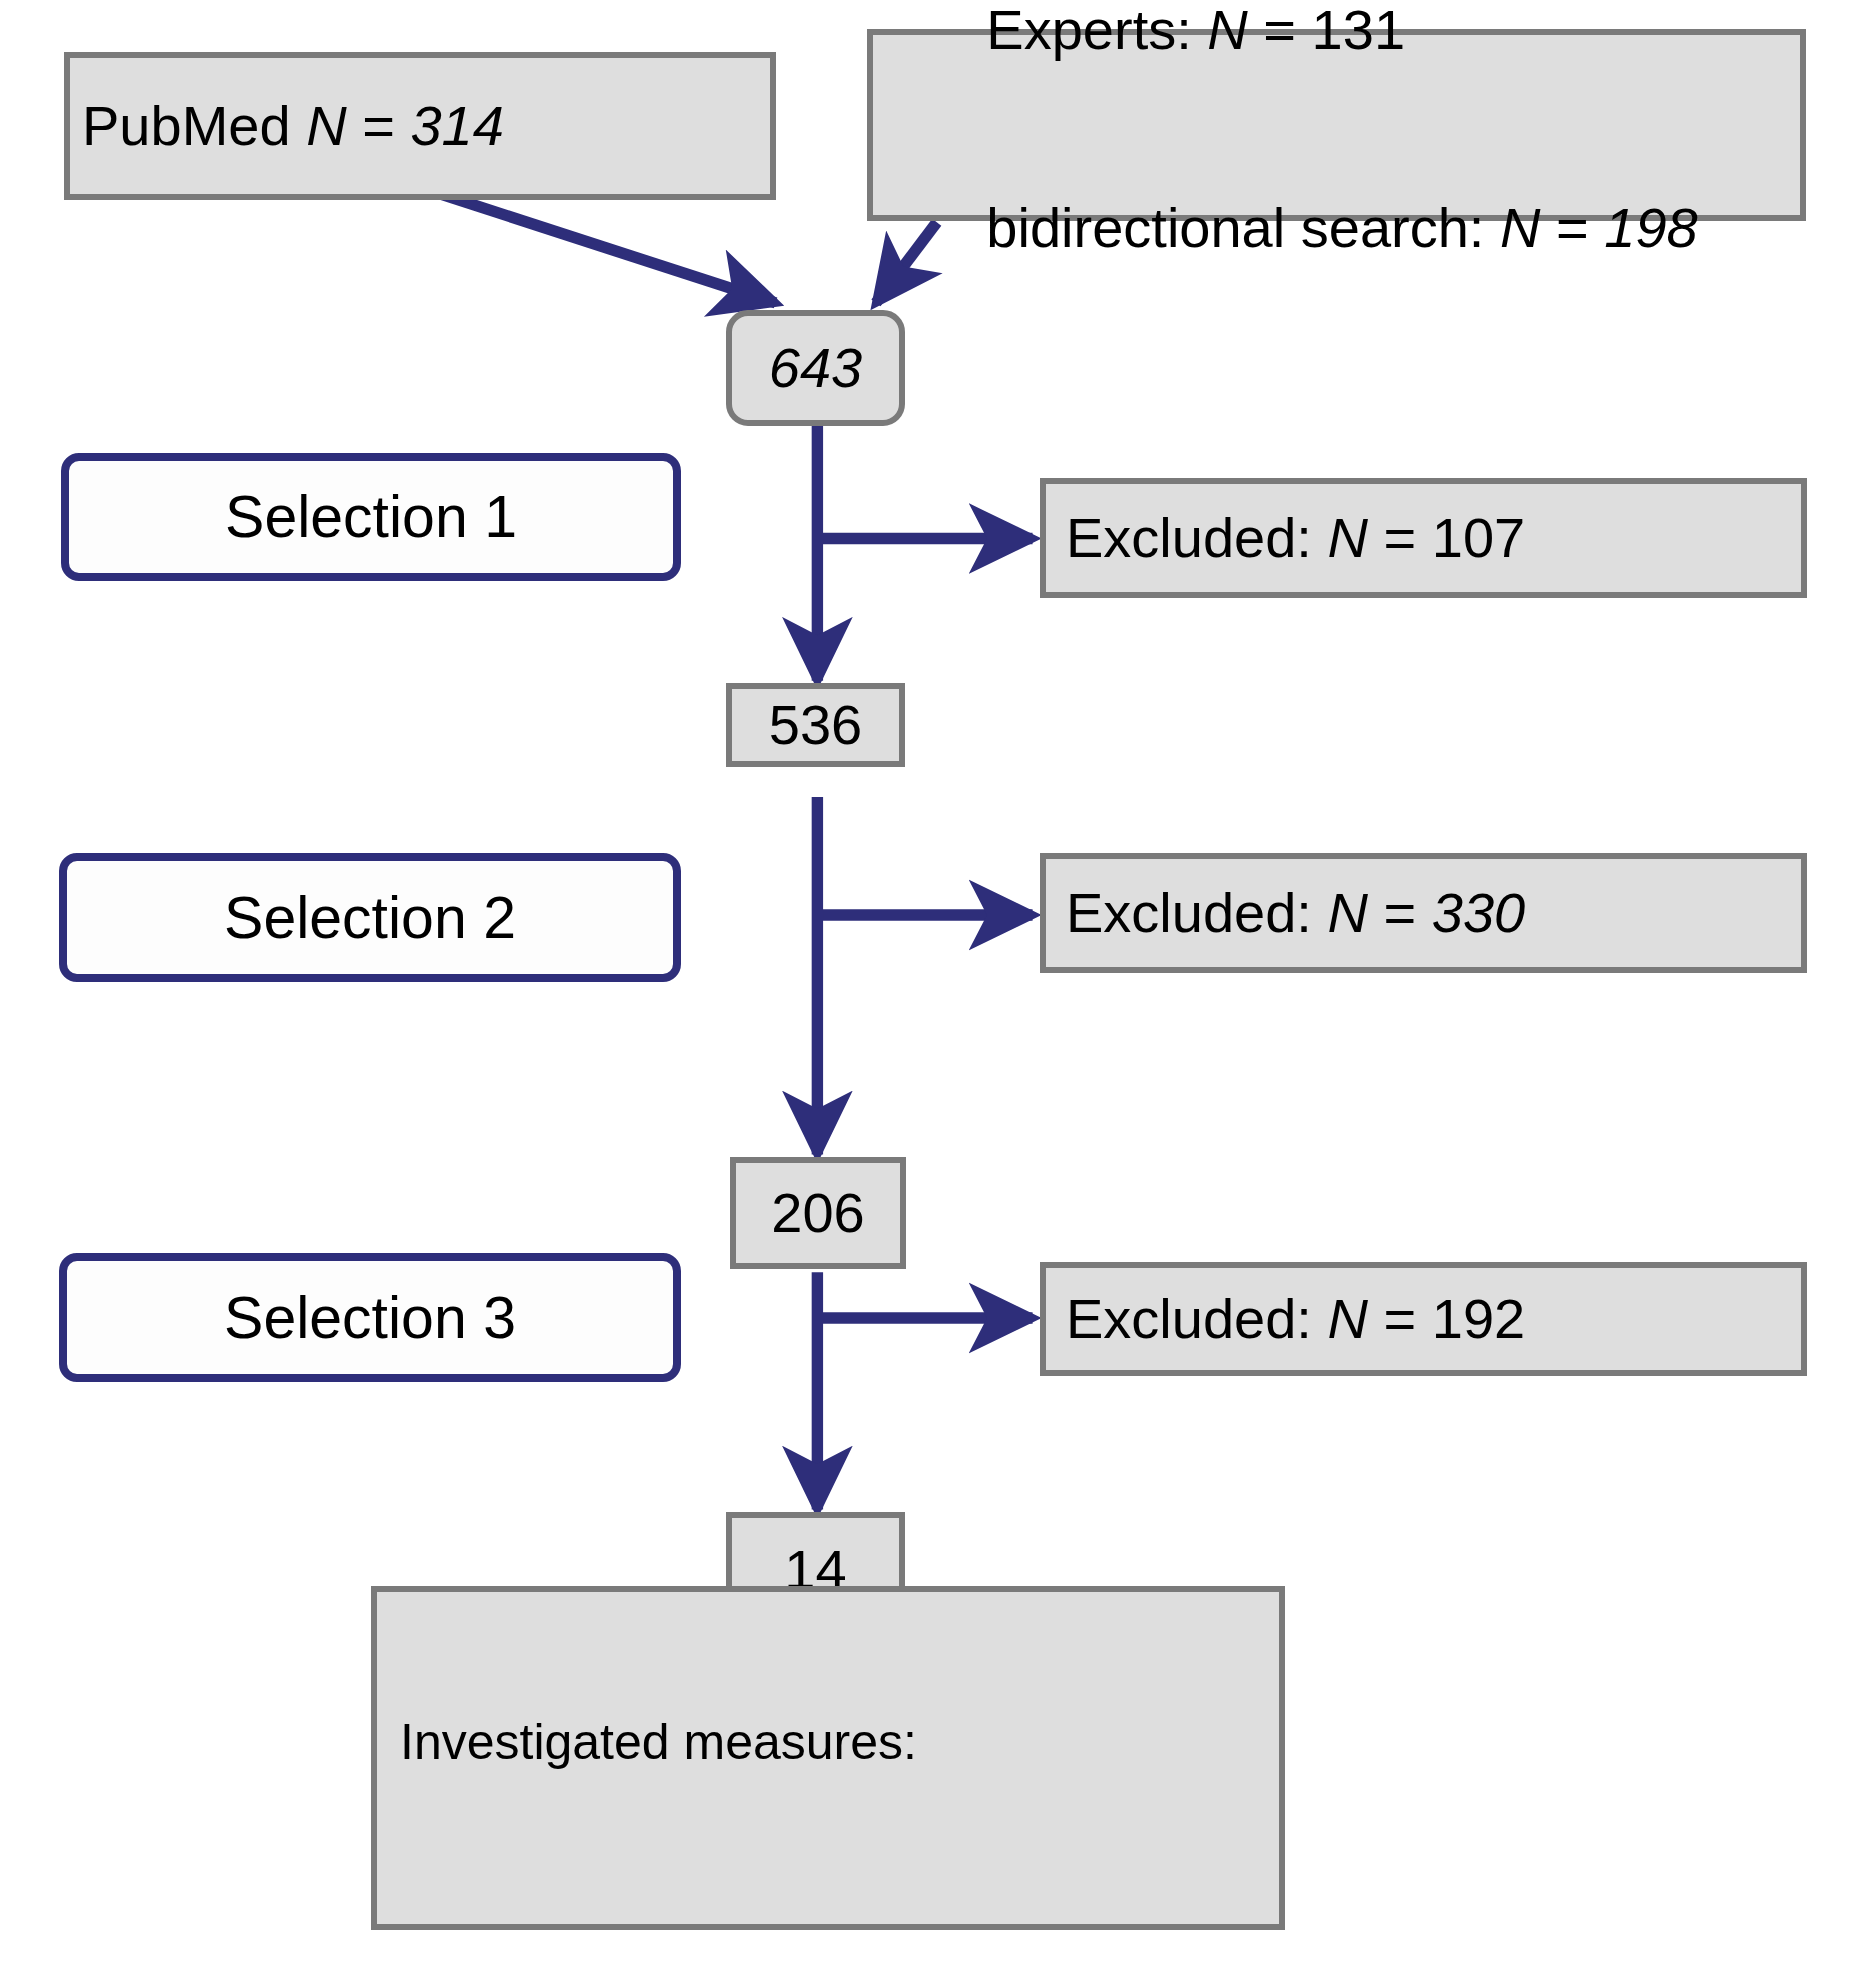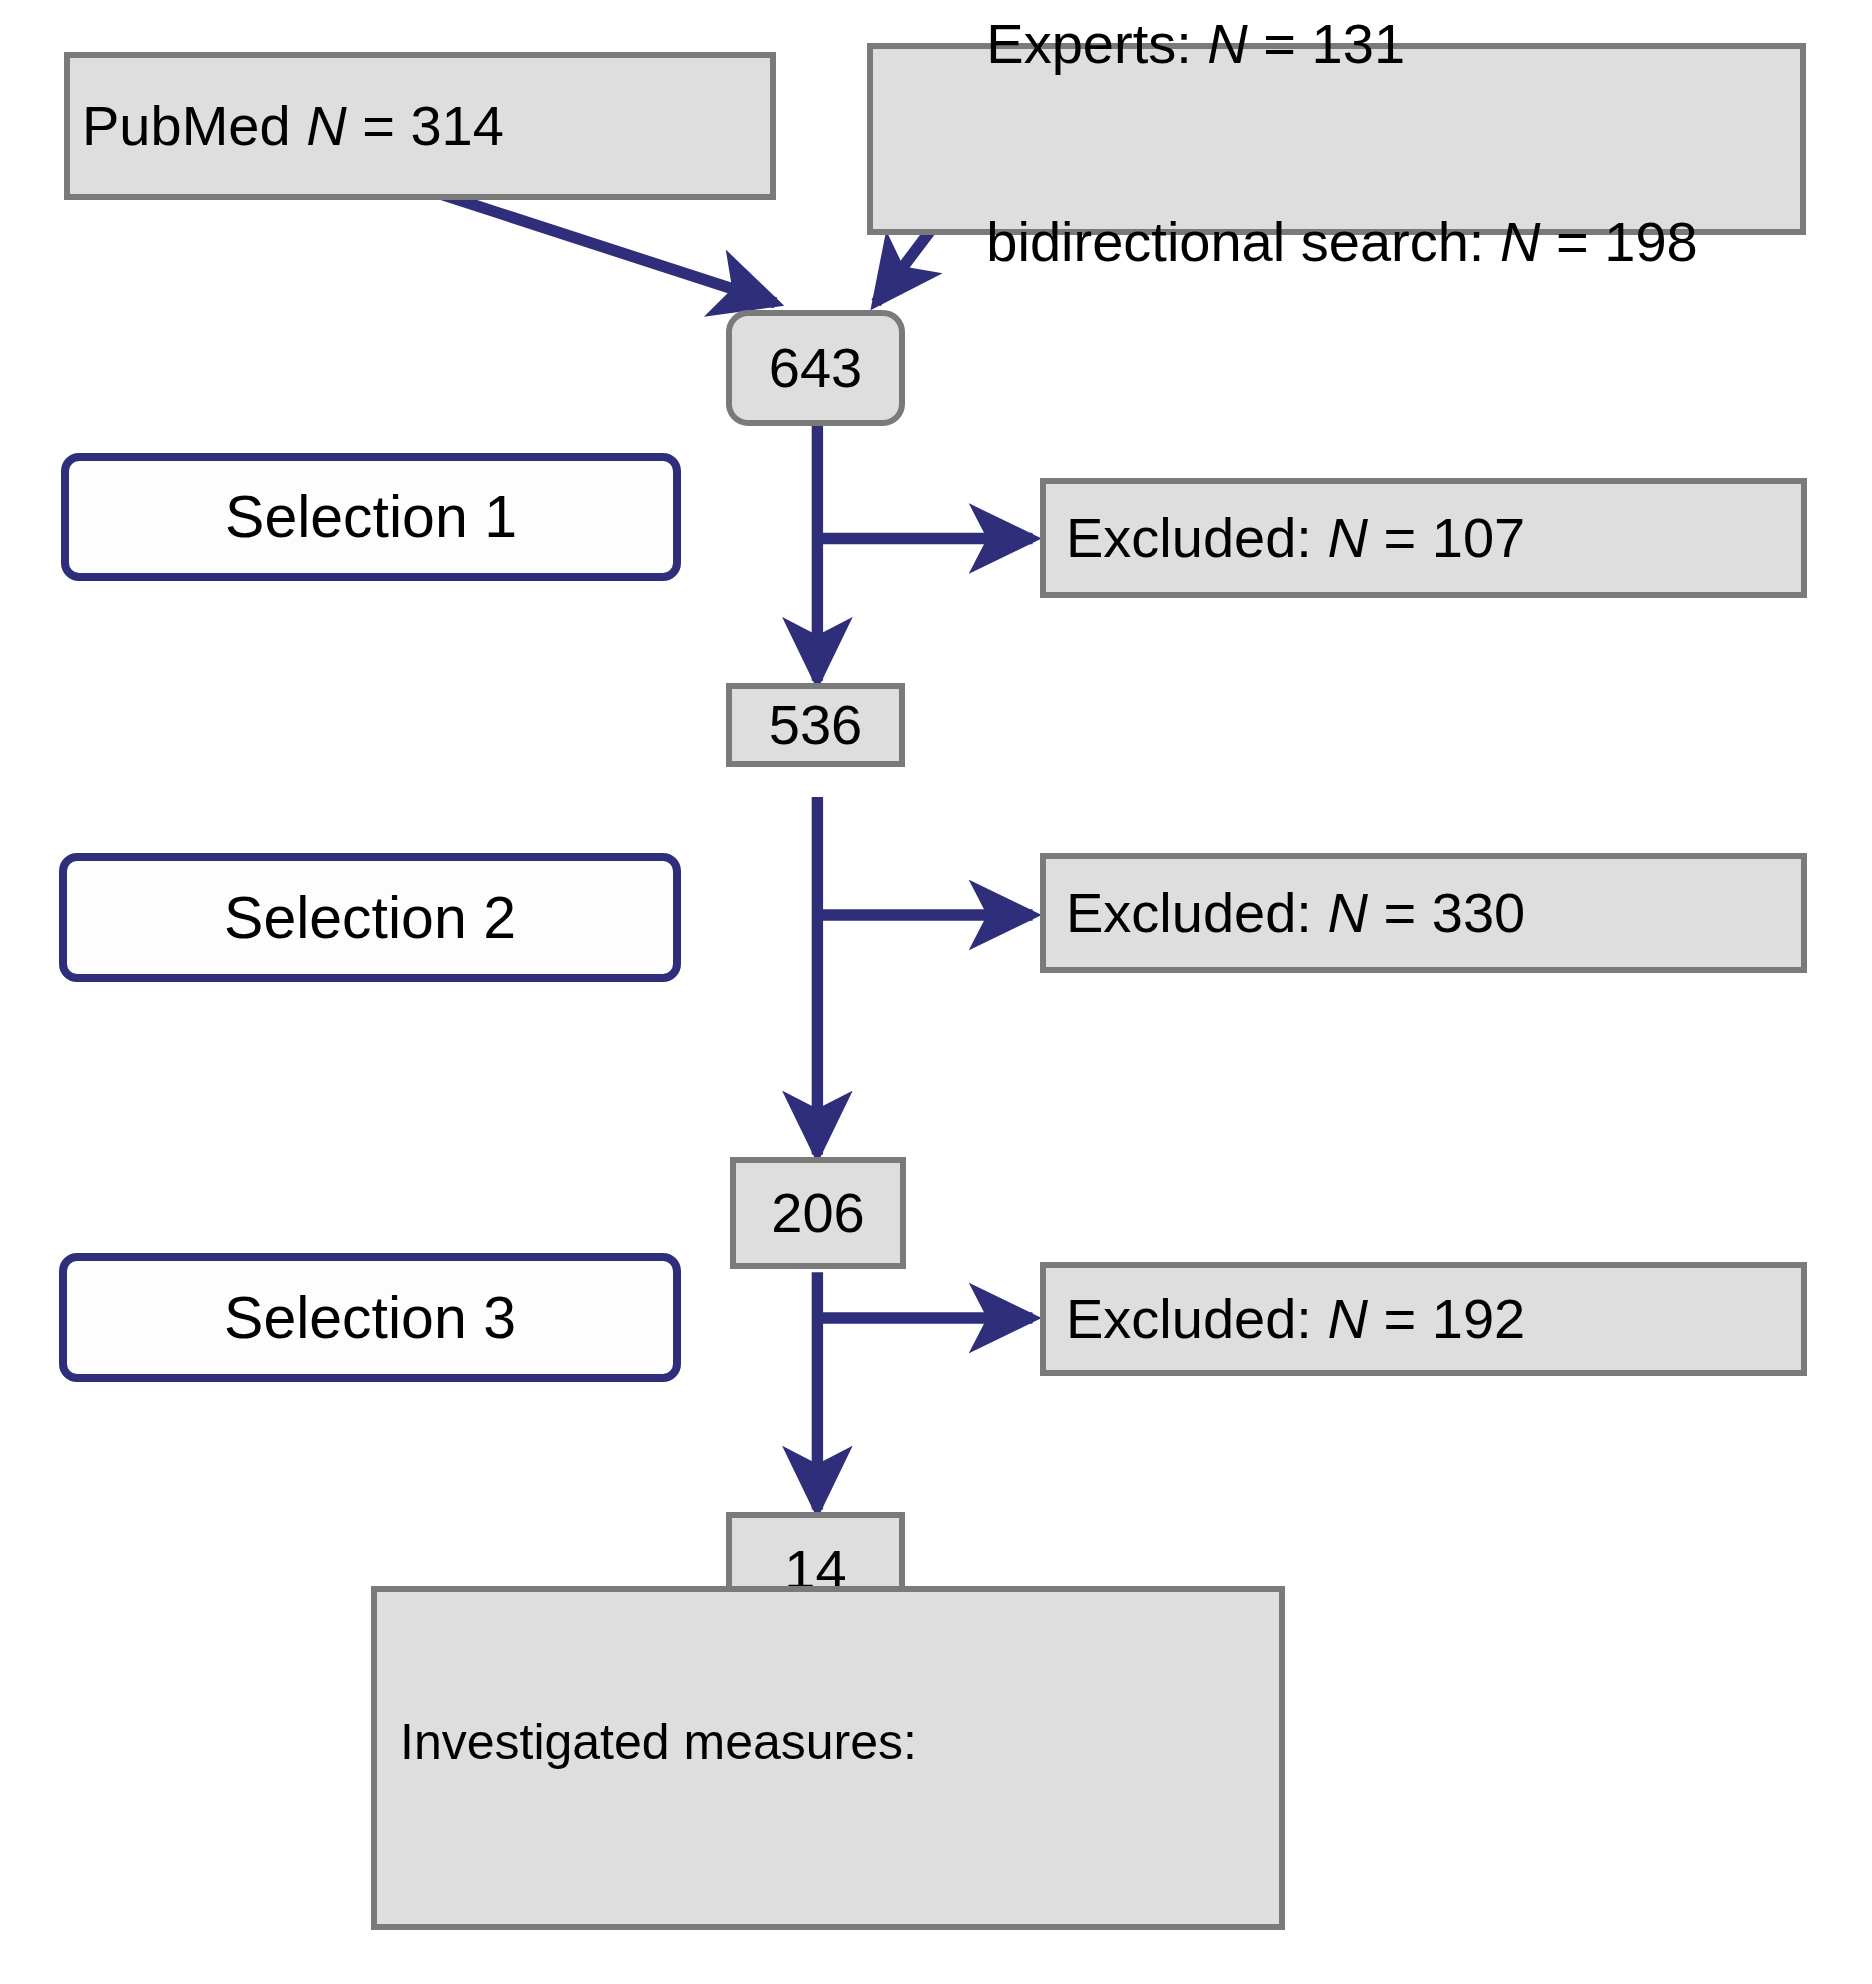--- a/index.html
+++ b/index.html
@@ -44,21 +44,21 @@
     border: 8.4px solid #2e2e7a;
     border-radius: 18px;
     box-sizing: border-box;
     display: flex;
     align-items: center;
     justify-content: center;
     color: #000000;
     font-size: 59px;
   }
 
-  .num-ital { }
+  .num-ital { font-style: italic; }
   .num-up   { font-style: normal; }
   .nvar     { font-style: italic; }
 
   
   #measures-box {
     display: block;
     padding: 20px 15px 28px 20px;
     font-size: 50px;
     line-height: 1.0;
   }
@@ -122,21 +122,21 @@
 
       <path d="M1075,1673 L1075,1985"></path>
 
     </g>
   </svg>
 
   <div class="gbox pad" id="box-pubmed" style="left:64px; top:52px; width:712px; height:148px;padding-left:12px;">
     <span>PubMed </span><span class="nvar">N</span><span> = </span><span class="num-ital">314</span>
   </div>
 
-  <div class="gbox pad" id="box-experts" style="left:867px; top:43px; width:939px; height:192px; align-items:flex-start; padding-top:8px; flex-direction:column; justify-content:center;">
+  <div class="gbox pad" id="box-experts" style="left:867px; top:29px; width:939px; height:192px; align-items:flex-start; padding-top:8px; flex-direction:column; justify-content:center;">
     <div>
       <span>Experts: </span><span class="nvar">N</span><span> = </span><span class="num-up">131</span>
     </div>
     <div>
       <span>bidirectional search: </span><span class="nvar">N</span><span> = </span><span class="num-ital">198</span>
     </div>
   </div>
 
   <div class="gbox ctr" id="box-643" style="left:726px; top:310px; width:179px; height:116px;border-radius:22px;">
     <span class="num-ital">643</span>

